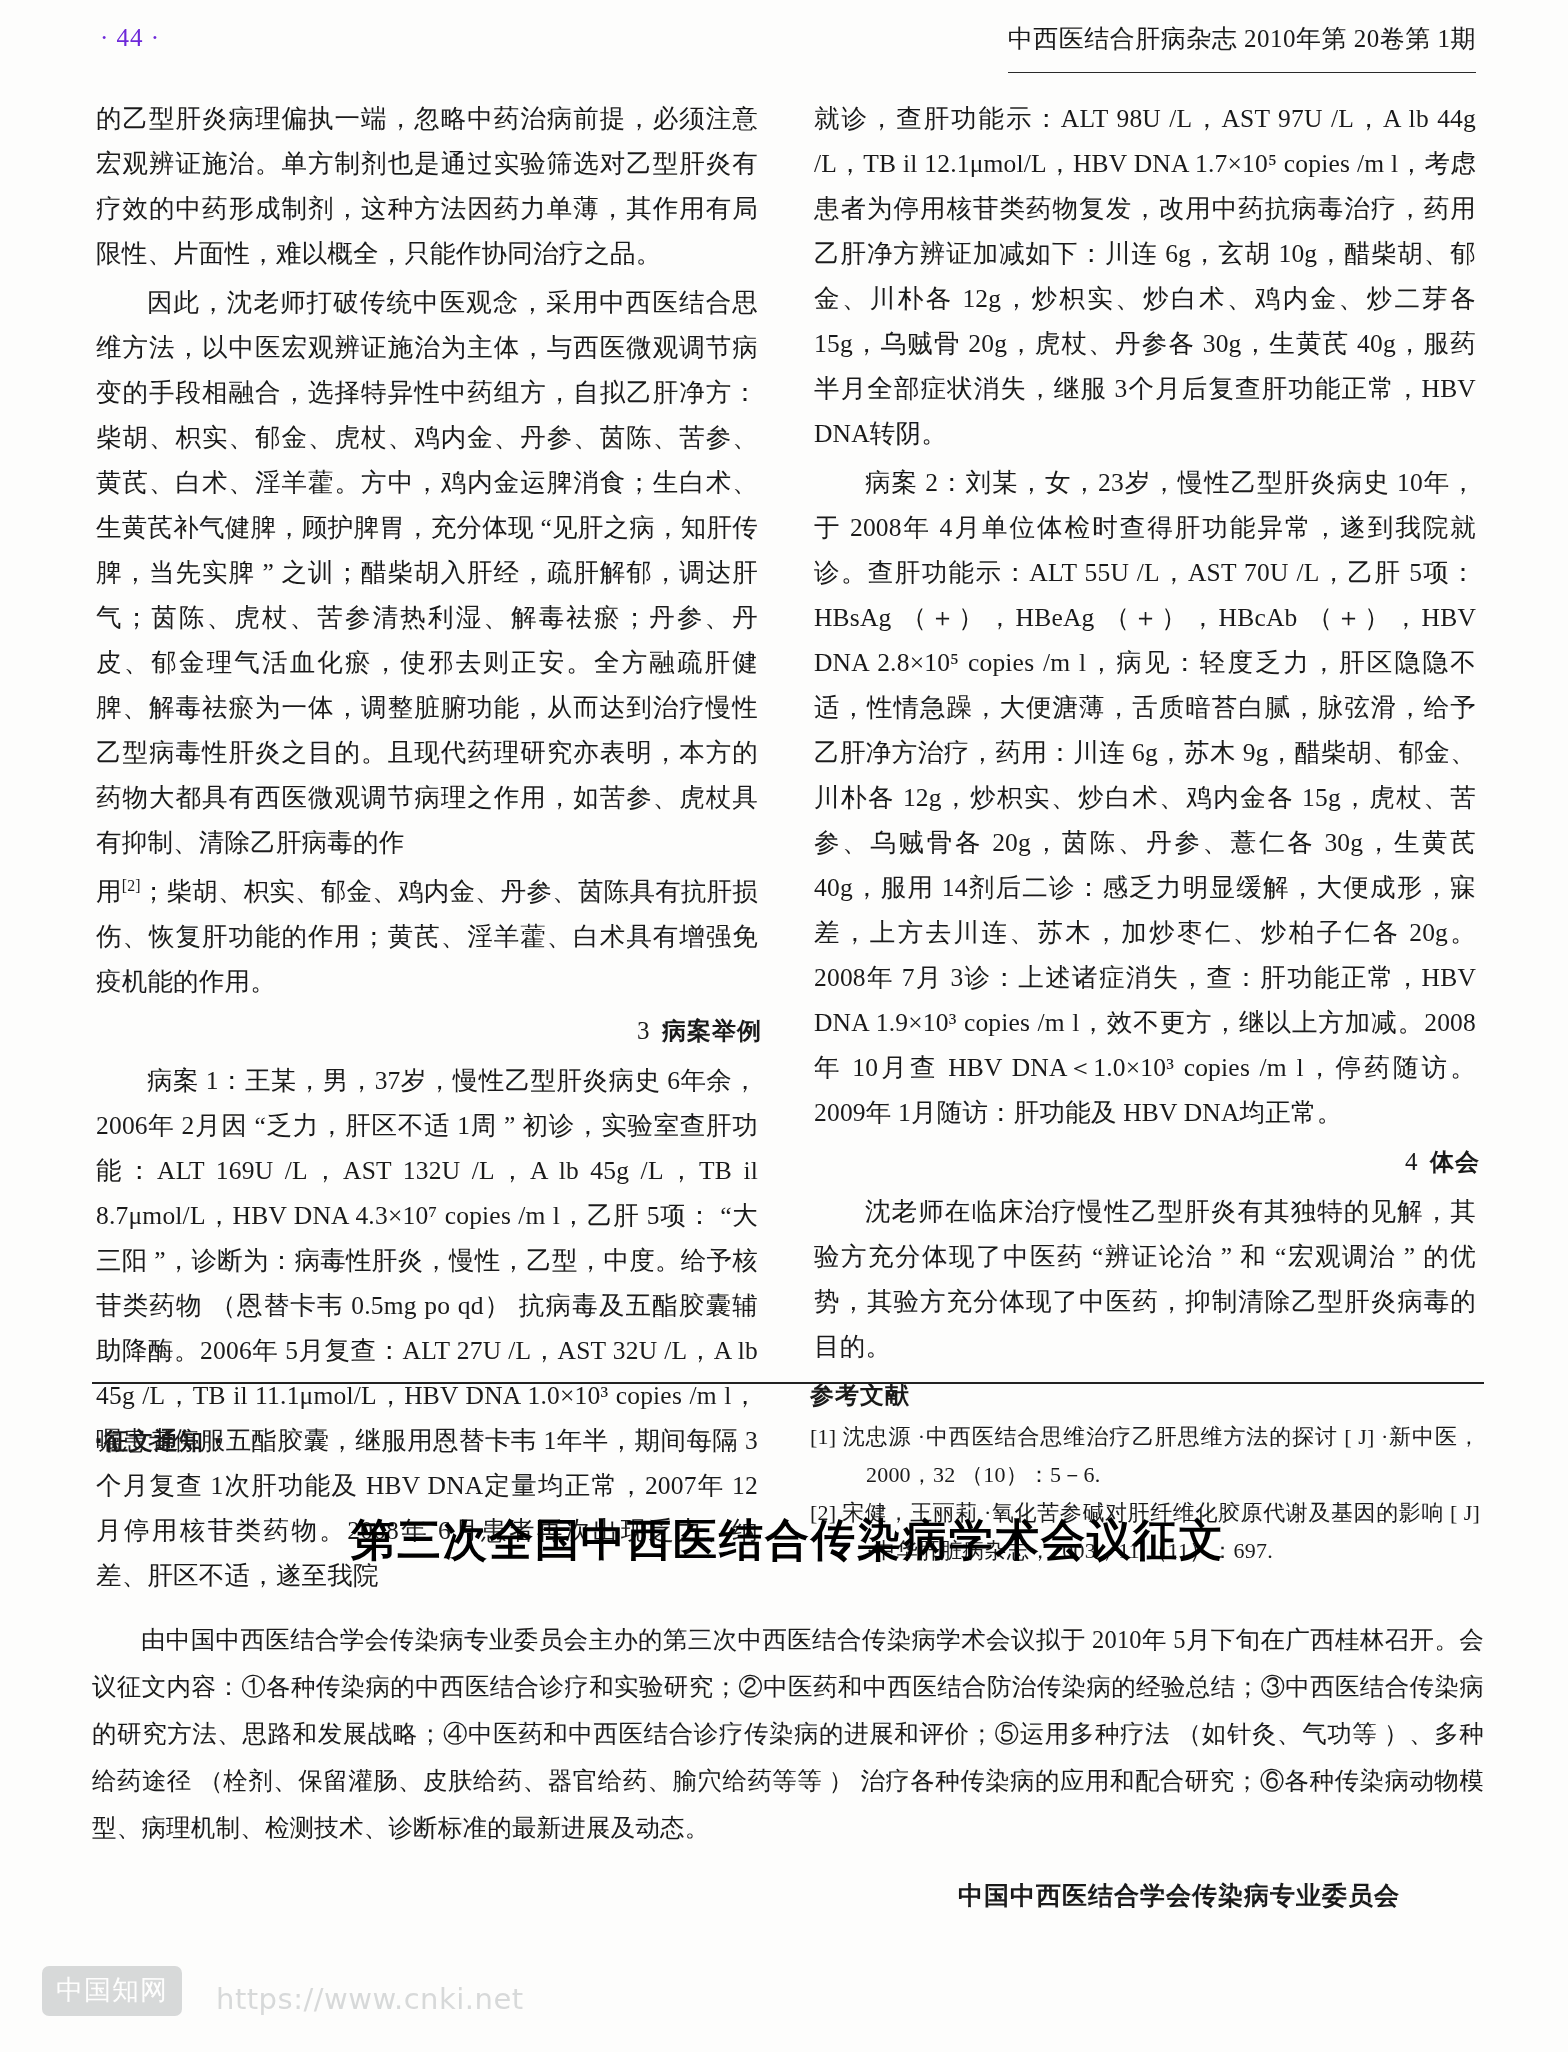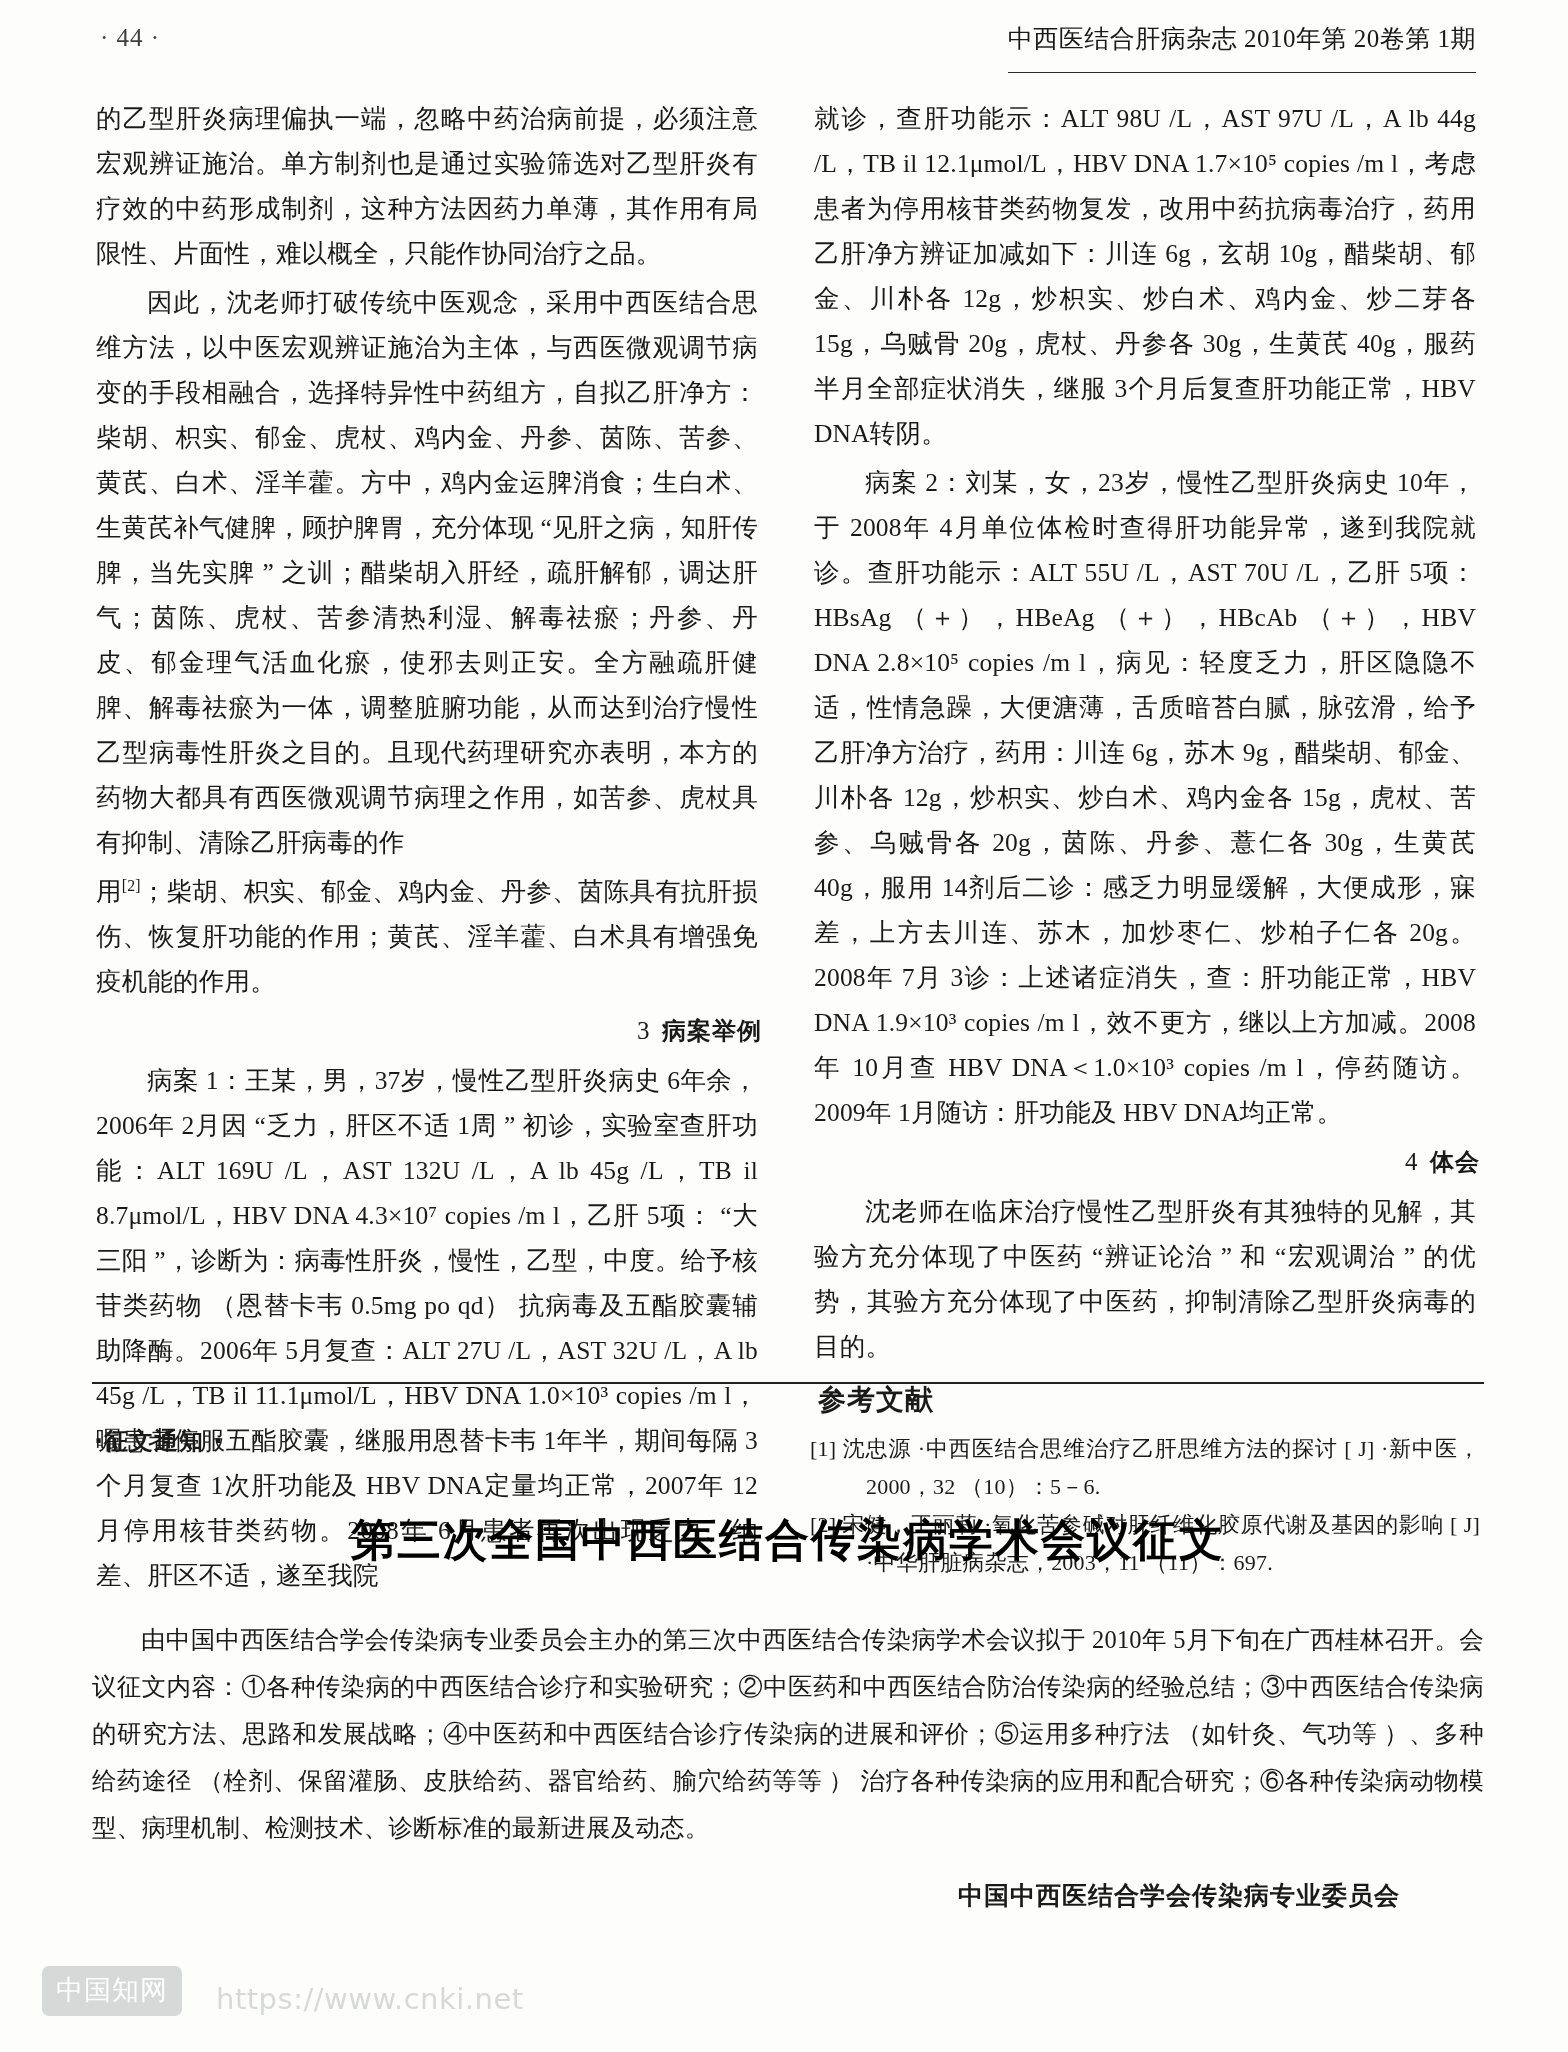--- a/index.html
+++ b/index.html
@@ -28,21 +28,21 @@
     left: 92px;
     right: 92px;
     height: 40px;
   }
   .folio {
     position: absolute;
     left: 8px;
     top: 6px;
     font-size: 25px;
     letter-spacing: 1px;
-    color: #404040;
+    color: #6d28d9;
   }
   .journal-line {
     position: absolute;
     right: 0;
     top: 4px;
     font-size: 25px;
     letter-spacing: 0.5px;
     border-bottom: 1.6px solid #2a2a2a;
     padding-bottom: 17px;
     white-space: nowrap;
@@ -88,24 +88,24 @@
     margin-right: 12px;
   }
   h3.sec .nm {
     font-family: "DejaVu Sans", "Liberation Sans", sans-serif;
     font-weight: bold;
     font-size: 24px;
     letter-spacing: 1px;
   }
 
   h3.refhead {
-    margin: 8px;
-    font-family: "DejaVu Sans", "Liberation Sans", sans-serif;
-    font-weight: bold;
-    font-size: 28px;
+    margin: 0;
+    font-family: "DejaVu Sans", "Liberation Sans", sans-serif;
+    font-weight: bold;
+    font-size: 24px;
     line-height: 45px;
     letter-spacing: 1px;
   }
   ul.reflist {
     margin: 0;
     padding: 0;
     list-style: none;
   }
   ul.reflist li {
     font-size: 22px;

